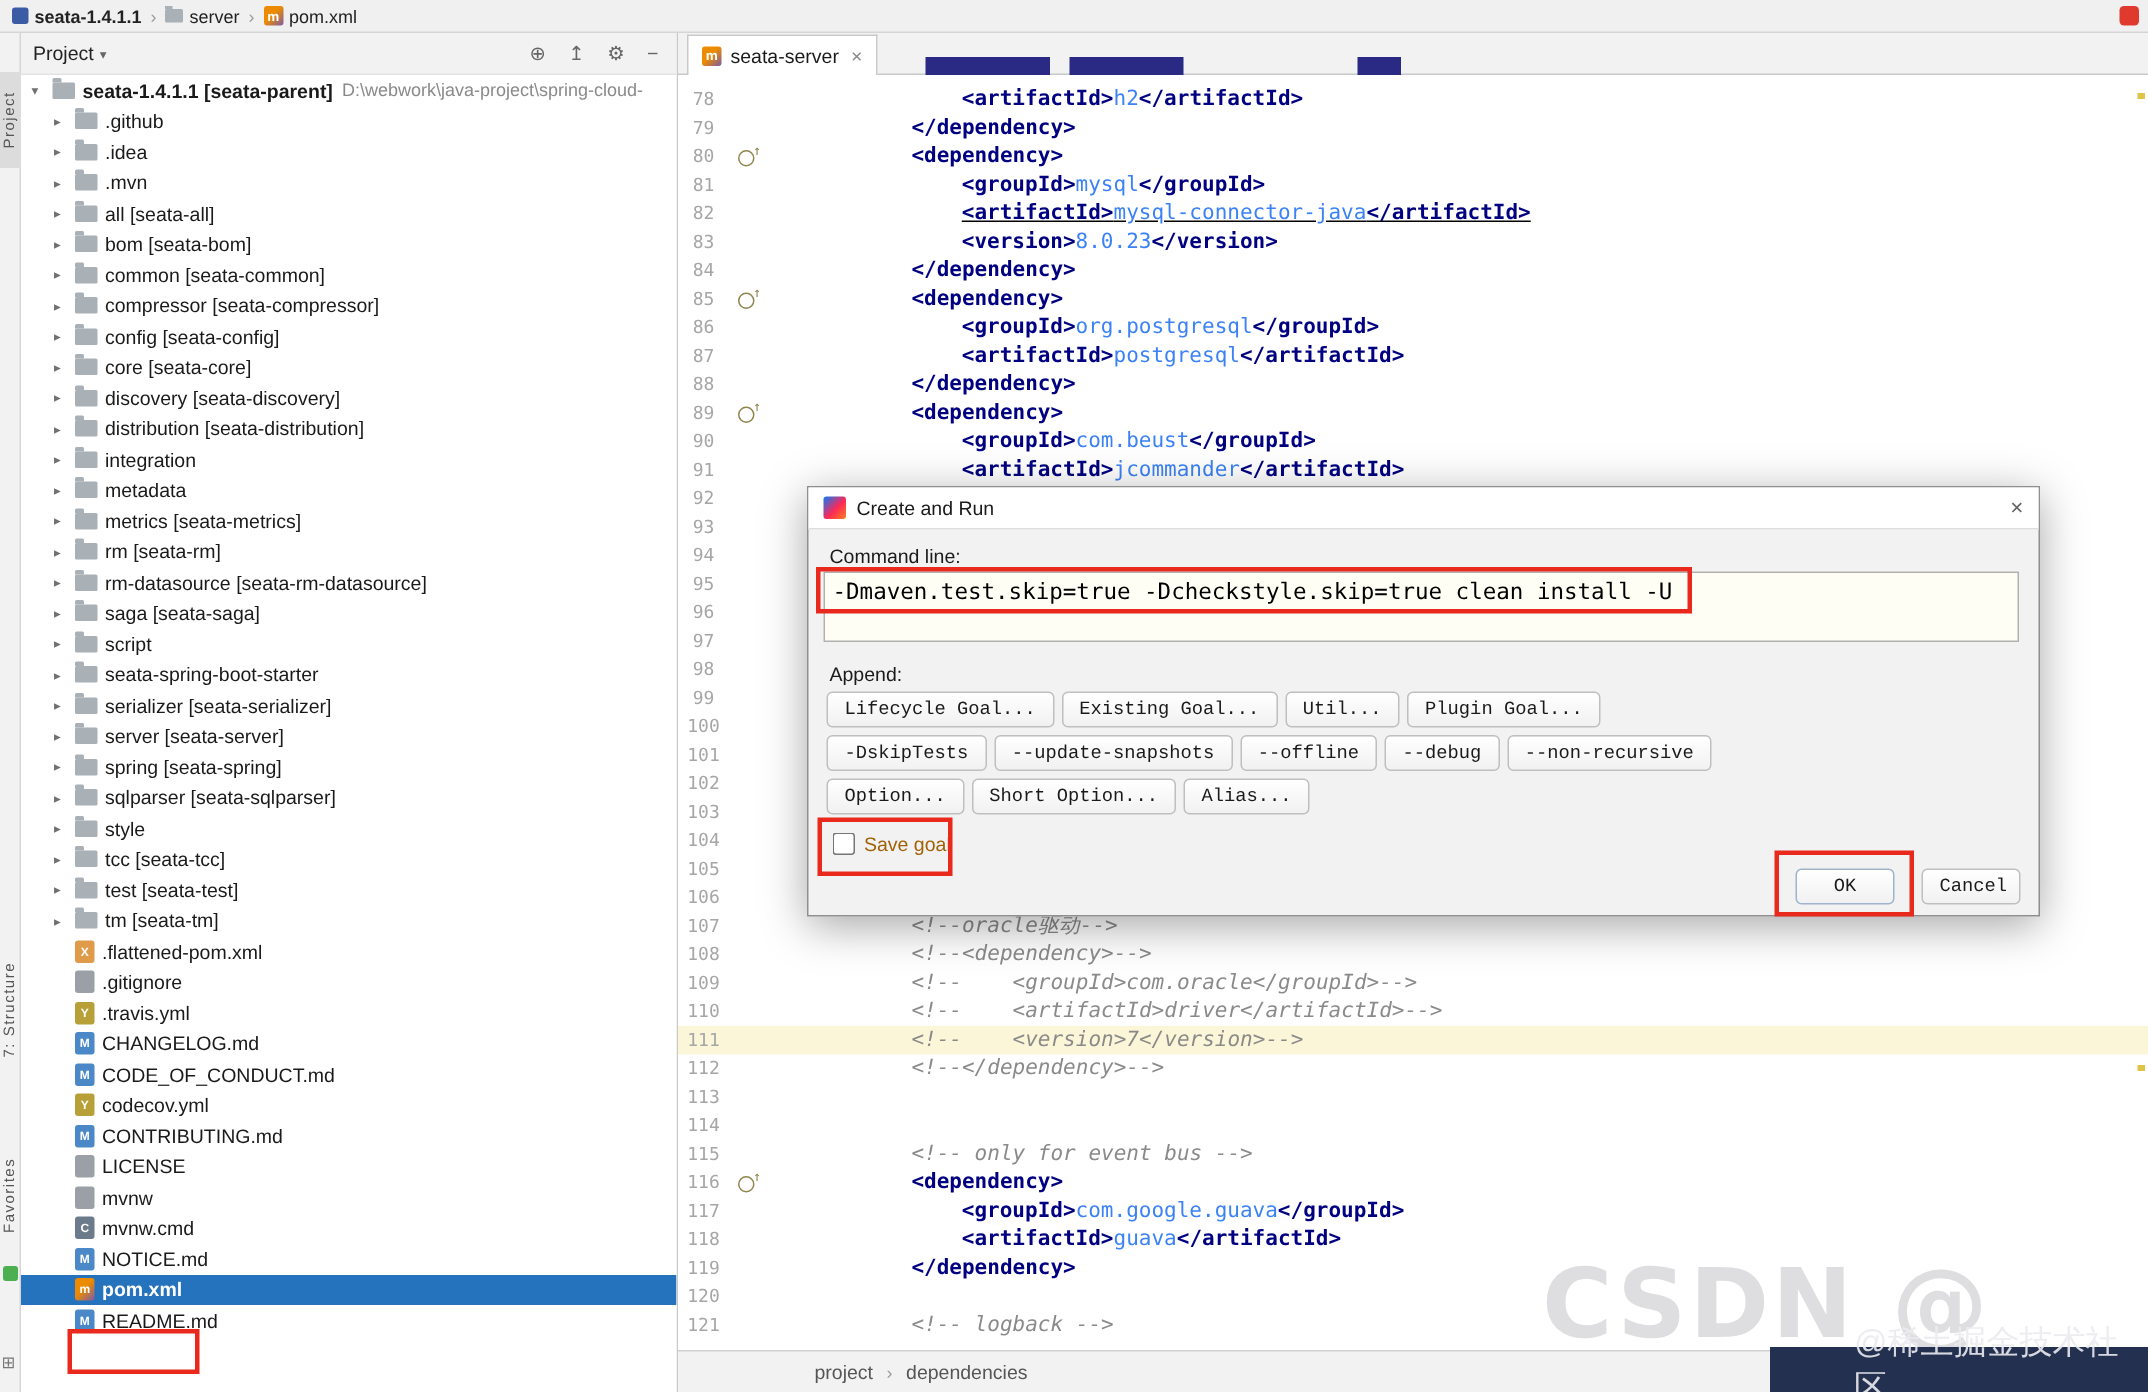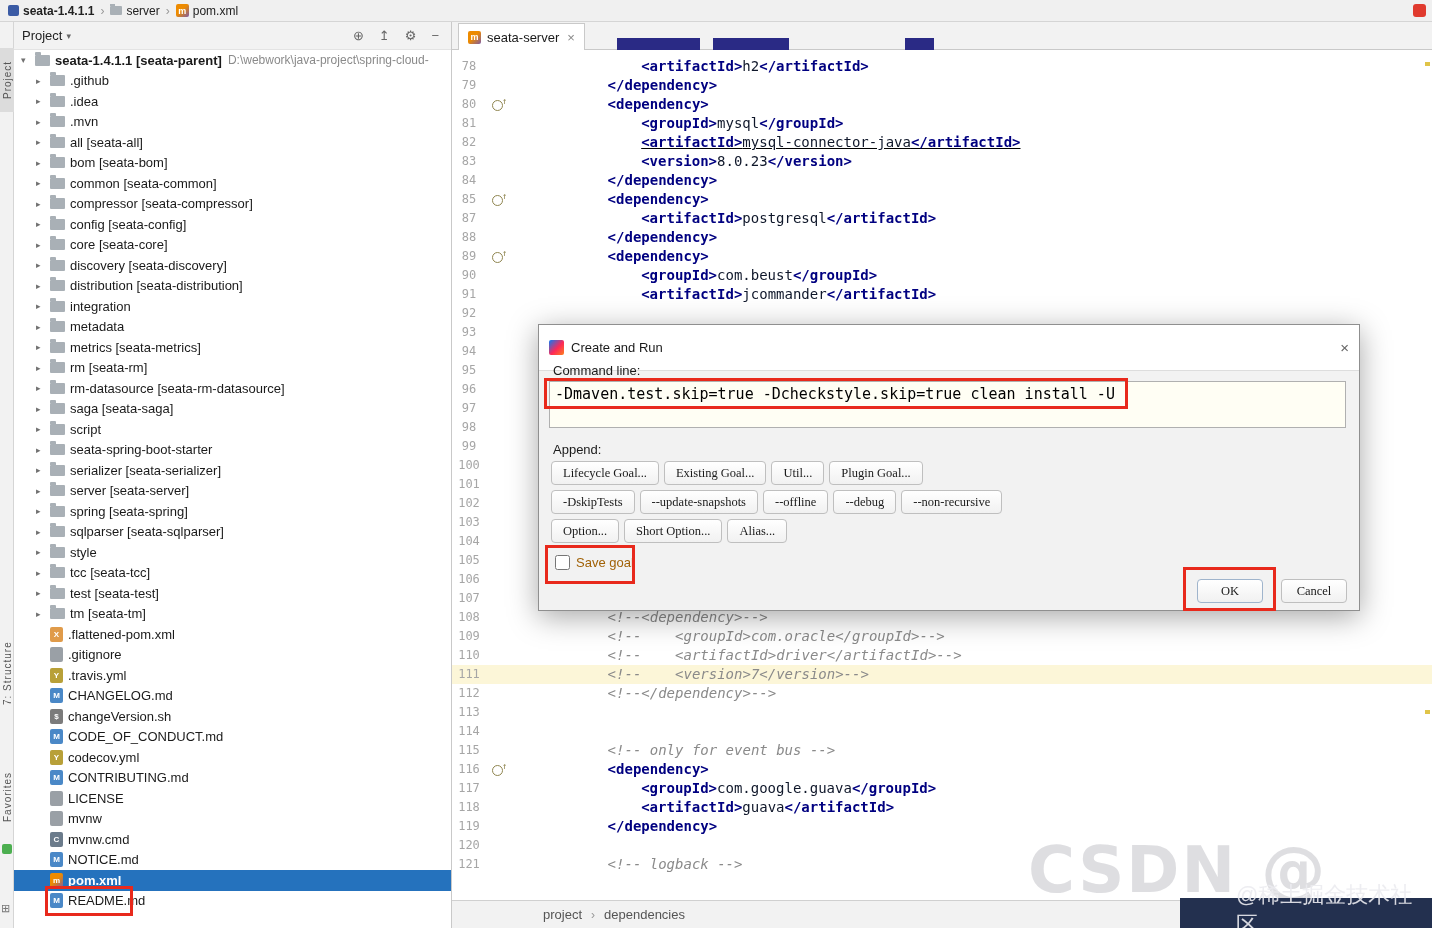--- a/index.html
+++ b/index.html
@@ -65,40 +65,40 @@
 .fr1{left:165px;width:83px}.fr2{left:261px;width:76px}.fr3{left:453px;width:29px}
 .code-area{position:absolute;left:0;top:28px;right:0;bottom:28px;background:#FFF;overflow:hidden}
 #lines{padding-top:7px}
 .code-line{display:flex;height:19px;line-height:19px;font-family:"DejaVu Sans Mono",monospace;font-size:14px;white-space:pre}
 .lnum{width:34px;text-align:center;color:#A6A6A6;font-size:12px;flex:none}
 .icw{width:26px;flex:none;position:relative}
 .gutter-ic::before{content:"";position:absolute;left:6px;top:5px;width:9px;height:9px;border:1.5px solid #8F854F;border-radius:50%}
 .gutter-ic::after{content:"\2191";position:absolute;left:16px;top:-3px;font-size:9px;color:#8F854F}
 .ctext{margin-left:62px}
 .sg-t{color:#000080;font-weight:bold}
-.sg-p{color:#0f172a}
+.sg-p{color:#3b82f6}
 .sg-c{color:#8A8A8A;font-style:italic}
 .caret-line{background:#FCF6D8}
 .scrollmark{position:absolute;right:2px;width:5px;height:4px;background:#E0C448;z-index:3}
 .sm1{top:40px}.sm2{top:688px}
 .crumbbar{position:absolute;left:0;bottom:0;right:0;height:28px;background:#F2F2F2;border-top:1px solid #D0D0D0;display:flex;align-items:center;padding-left:91px;gap:9px;font-size:13px;color:#555}
 
 
 .dialog{position:absolute;left:538px;top:324px;width:822px;height:287px;background:#F2F2F2;border:1px solid #8F8F8F;box-shadow:0 6px 28px rgba(0,0,0,.35);z-index:30}
-.dtitle{height:46px;background:#FFF;border-bottom:1px solid #DDD;display:flex;align-items:center;padding:0 10px;gap:7px}
+.dtitle{height:28px;background:#FFF;border-bottom:1px solid #DDD;display:flex;align-items:center;padding:0 10px;gap:7px}
 .idea-ic{width:15px;height:15px;border-radius:2px;background:linear-gradient(135deg,#087CFA,#FE2857 55%,#FC801D);flex:none}
 .dtitle-text{font-size:13px;color:#1A1A1A}
 .dclose{margin-left:auto;font-size:15px;color:#666;cursor:pointer}
 .dlabel{position:absolute;left:14px;font-size:13px;color:#1A1A1A}
 .l-cmd{top:38px}
 .l-app{top:117px}
 .cmdinput{position:absolute;left:10px;top:56px;width:797px;height:47px;background:#FFFEF4;border:1px solid #B0B0B0;font-family:"DejaVu Sans Mono",monospace;font-size:15px;padding:3px 5px;resize:none;color:#000;outline:none;white-space:pre;overflow:hidden}
 .brow{position:absolute;left:12px;display:flex;gap:5px}
 .r1{top:136px}.r2{top:165px}.r3{top:194px}
-.dbtn,.okbtn,.cancelbtn{height:24px;padding:0 11px;font-size:12.5px;font-family:Liberation Serif, serif;background:linear-gradient(#FFFFFF,#F1F1F1);border:1px solid #BFBFBF;border-radius:4px;color:#1A1A1A;cursor:pointer}
+.dbtn,.okbtn,.cancelbtn{height:24px;padding:0 11px;font-size:12.5px;font-family:Liberation Mono, monospace;background:linear-gradient(#FFFFFF,#F1F1F1);border:1px solid #BFBFBF;border-radius:4px;color:#1A1A1A;cursor:pointer}
 .cbrow{position:absolute;left:16px;top:230px;display:flex;align-items:center;gap:6px}
 .cb{width:15px;height:15px;margin:0}
 .cblabel{font-size:13px;color:#a16207}
 .okbtn{position:absolute;left:658px;top:254px;width:66px;border-color:#9FB4CC}
 .cancelbtn{position:absolute;left:742px;top:254px;width:66px}
 
 
 .redbox{position:absolute;border:3px solid #E8291C;z-index:40;pointer-events:none}
 .rb1{left:5px;top:53px;width:584px;height:31px}
 .rb2{left:6px;top:220px;width:90px;height:39px}
@@ -311,25 +311,20 @@
           <span class="ticon file f-yml"></span>
           <span class="tlabel">.travis.yml</span>
         </div>
         <div class="tree-row">
           <span class="arrow"></span>
           <span class="ticon file f-md"></span>
           <span class="tlabel">CHANGELOG.md</span>
         </div>
         <div class="tree-row">
           <span class="arrow"></span>
-          <span class="ticon file f-sh"></span>
-          <span class="tlabel">changeVersion.sh</span>
-        </div>
-        <div class="tree-row">
-          <span class="arrow"></span>
           <span class="ticon file f-md"></span>
           <span class="tlabel">CODE_OF_CONDUCT.md</span>
         </div>
         <div class="tree-row">
           <span class="arrow"></span>
           <span class="ticon file f-yml"></span>
           <span class="tlabel">codecov.yml</span>
         </div>
         <div class="tree-row">
           <span class="arrow"></span>
@@ -384,20 +379,21 @@
     <div class="code-area">
       <div id="lines">
           <div class="code-line"><span class="lnum">78</span><span class="icw"></span><span class="ctext" style="padding-left: 67.2px;"><span class="sg-t">&lt;artifactId&gt;</span><span class="sg-p">h2</span><span class="sg-t">&lt;/artifactId&gt;</span></span></div>
           <div class="code-line"><span class="lnum">79</span><span class="icw"></span><span class="ctext" style="padding-left: 33.6px;"><span class="sg-t">&lt;/dependency&gt;</span></span></div>
           <div class="code-line"><span class="lnum">80</span><span class="icw gutter-ic"></span><span class="ctext" style="padding-left: 33.6px;"><span class="sg-t">&lt;dependency&gt;</span></span></div>
           <div class="code-line"><span class="lnum">81</span><span class="icw"></span><span class="ctext" style="padding-left: 67.2px;"><span class="sg-t">&lt;groupId&gt;</span><span class="sg-p">mysql</span><span class="sg-t">&lt;/groupId&gt;</span></span></div>
           <div class="code-line"><span class="lnum">82</span><span class="icw"></span><span class="ctext" style="padding-left: 67.2px; text-decoration: underline;"><span class="sg-t">&lt;artifactId&gt;</span><span class="sg-p">mysql-connector-java</span><span class="sg-t">&lt;/artifactId&gt;</span></span></div>
           <div class="code-line"><span class="lnum">83</span><span class="icw"></span><span class="ctext" style="padding-left: 67.2px;"><span class="sg-t">&lt;version&gt;</span><span class="sg-p">8.0.23</span><span class="sg-t">&lt;/version&gt;</span></span></div>
           <div class="code-line"><span class="lnum">84</span><span class="icw"></span><span class="ctext" style="padding-left: 33.6px;"><span class="sg-t">&lt;/dependency&gt;</span></span></div>
           <div class="code-line"><span class="lnum">85</span><span class="icw gutter-ic"></span><span class="ctext" style="padding-left: 33.6px;"><span class="sg-t">&lt;dependency&gt;</span></span></div>
+          <div class="code-line"><span class="lnum">86</span><span class="icw"></span><span class="ctext" style="padding-left: 67.2px;"><span class="sg-t">&lt;groupId&gt;</span><span class="sg-p">org.postgresql</span><span class="sg-t">&lt;/groupId&gt;</span></span></div>
           <div class="code-line"><span class="lnum">87</span><span class="icw"></span><span class="ctext" style="padding-left: 67.2px;"><span class="sg-t">&lt;artifactId&gt;</span><span class="sg-p">postgresql</span><span class="sg-t">&lt;/artifactId&gt;</span></span></div>
           <div class="code-line"><span class="lnum">88</span><span class="icw"></span><span class="ctext" style="padding-left: 33.6px;"><span class="sg-t">&lt;/dependency&gt;</span></span></div>
           <div class="code-line"><span class="lnum">89</span><span class="icw gutter-ic"></span><span class="ctext" style="padding-left: 33.6px;"><span class="sg-t">&lt;dependency&gt;</span></span></div>
           <div class="code-line"><span class="lnum">90</span><span class="icw"></span><span class="ctext" style="padding-left: 67.2px;"><span class="sg-t">&lt;groupId&gt;</span><span class="sg-p">com.beust</span><span class="sg-t">&lt;/groupId&gt;</span></span></div>
           <div class="code-line"><span class="lnum">91</span><span class="icw"></span><span class="ctext" style="padding-left: 67.2px;"><span class="sg-t">&lt;artifactId&gt;</span><span class="sg-p">jcommander</span><span class="sg-t">&lt;/artifactId&gt;</span></span></div>
           <div class="code-line"><span class="lnum">92</span><span class="icw"></span><span class="ctext"></span></div>
           <div class="code-line"><span class="lnum">93</span><span class="icw"></span><span class="ctext"></span></div>
           <div class="code-line"><span class="lnum">94</span><span class="icw"></span><span class="ctext"></span></div>
           <div class="code-line"><span class="lnum">95</span><span class="icw"></span><span class="ctext"></span></div>
           <div class="code-line"><span class="lnum">96</span><span class="icw"></span><span class="ctext"></span></div>

